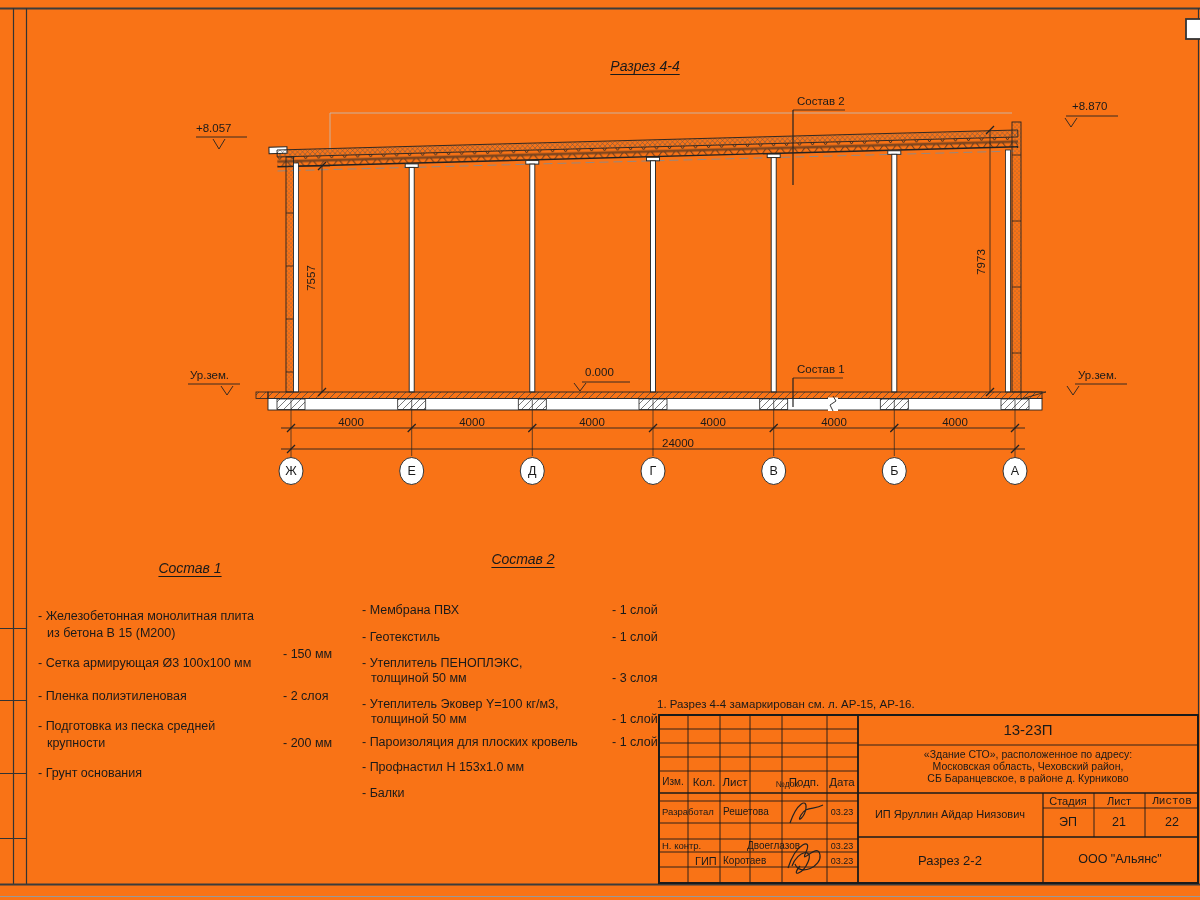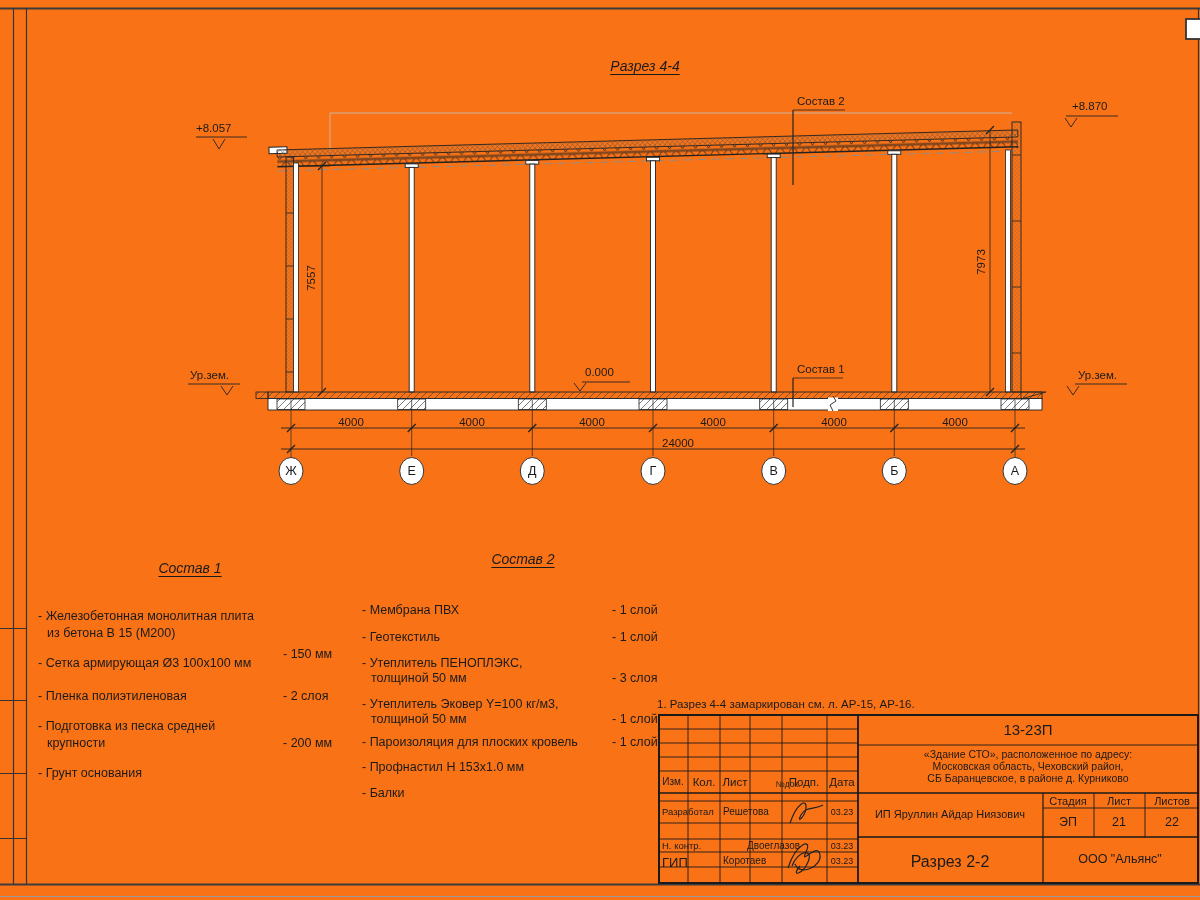--- a/index.html
+++ b/index.html
@@ -234,34 +234,34 @@
 <div class="txt ctext" style="left:766px;top:779px;font-size:8.5px;padding-left:44px;">№док.</div>
 <div class="txt ctext" style="left:804px;top:776px;font-size:11.5px;">Подп.</div>
 <div class="txt ctext" style="left:842px;top:776px;font-size:11.5px;">Дата</div>
 
 <div class="txt" style="left:662px;top:806px;font-size:9.5px;">Разработал</div>
 <div class="txt" style="left:723px;top:806px;font-size:10px;">Решетова</div>
 <div class="txt ctext" style="left:842px;top:807px;font-size:9px;">03.23</div>
 <div class="txt" style="left:662px;top:840px;font-size:9.5px;">Н. контр.</div>
 <div class="txt" style="left:723px;top:840px;font-size:10px;margin-left:24px;">Двоеглазов</div>
 <div class="txt ctext" style="left:842px;top:841px;font-size:9px;">03.23</div>
-<div class="txt" style="left:662px;top:855px;font-size:13px;">ГИП</div>
+<div class="txt" style="left:695px;top:855px;font-size:11px;">ГИП</div>
 <div class="txt" style="left:723px;top:855px;font-size:10px;">Коротаев</div>
 <div class="txt ctext" style="left:842px;top:856px;font-size:9px;">03.23</div>
 
 <div class="txt ctext" style="left:1028px;top:721px;font-size:15px;">13-23П</div>
 <div class="txt ctext" style="left:1028px;top:748px;font-size:10.5px;">«Здание СТО», расположенное по адресу:</div>
 <div class="txt ctext" style="left:1028px;top:760px;font-size:10.5px;">Московская область, Чеховский район,</div>
 <div class="txt ctext" style="left:1028px;top:772px;font-size:10.5px;">СБ Баранцевское, в районе д. Курниково</div>
 
 <div class="txt ctext" style="left:950px;top:808px;font-size:11px;">ИП Яруллин Айдар Ниязович</div>
 
 <div class="txt ctext" style="left:1068px;top:795px;font-size:11px;">Стадия</div>
 <div class="txt ctext" style="left:1119px;top:795px;font-size:11px;">Лист</div>
-<div class="txt ctext" style="left:1172px;top:795px;font-size:11px;">Листов</div>
+<div class="txt ctext" style="left:1172px;top:795px;font-size:11px;font-family:Liberation Mono, monospace;">Листов</div>
 <div class="txt ctext" style="left:1068px;top:815px;font-size:12.5px;">ЭП</div>
 <div class="txt ctext" style="left:1119px;top:815px;font-size:12.5px;">21</div>
 <div class="txt ctext" style="left:1172px;top:815px;font-size:12.5px;">22</div>
 
-<div class="txt ctext" style="left:950px;top:853px;font-size:16px;">Разрез 2-2</div>
+<div class="txt ctext" style="left:950px;top:853px;font-size:13px;">Разрез 2-2</div>
 <div class="txt ctext" style="left:1120px;top:852px;font-size:12.5px;">ООО "Альянс"</div>
 
 </div>
 
 </body></html>

